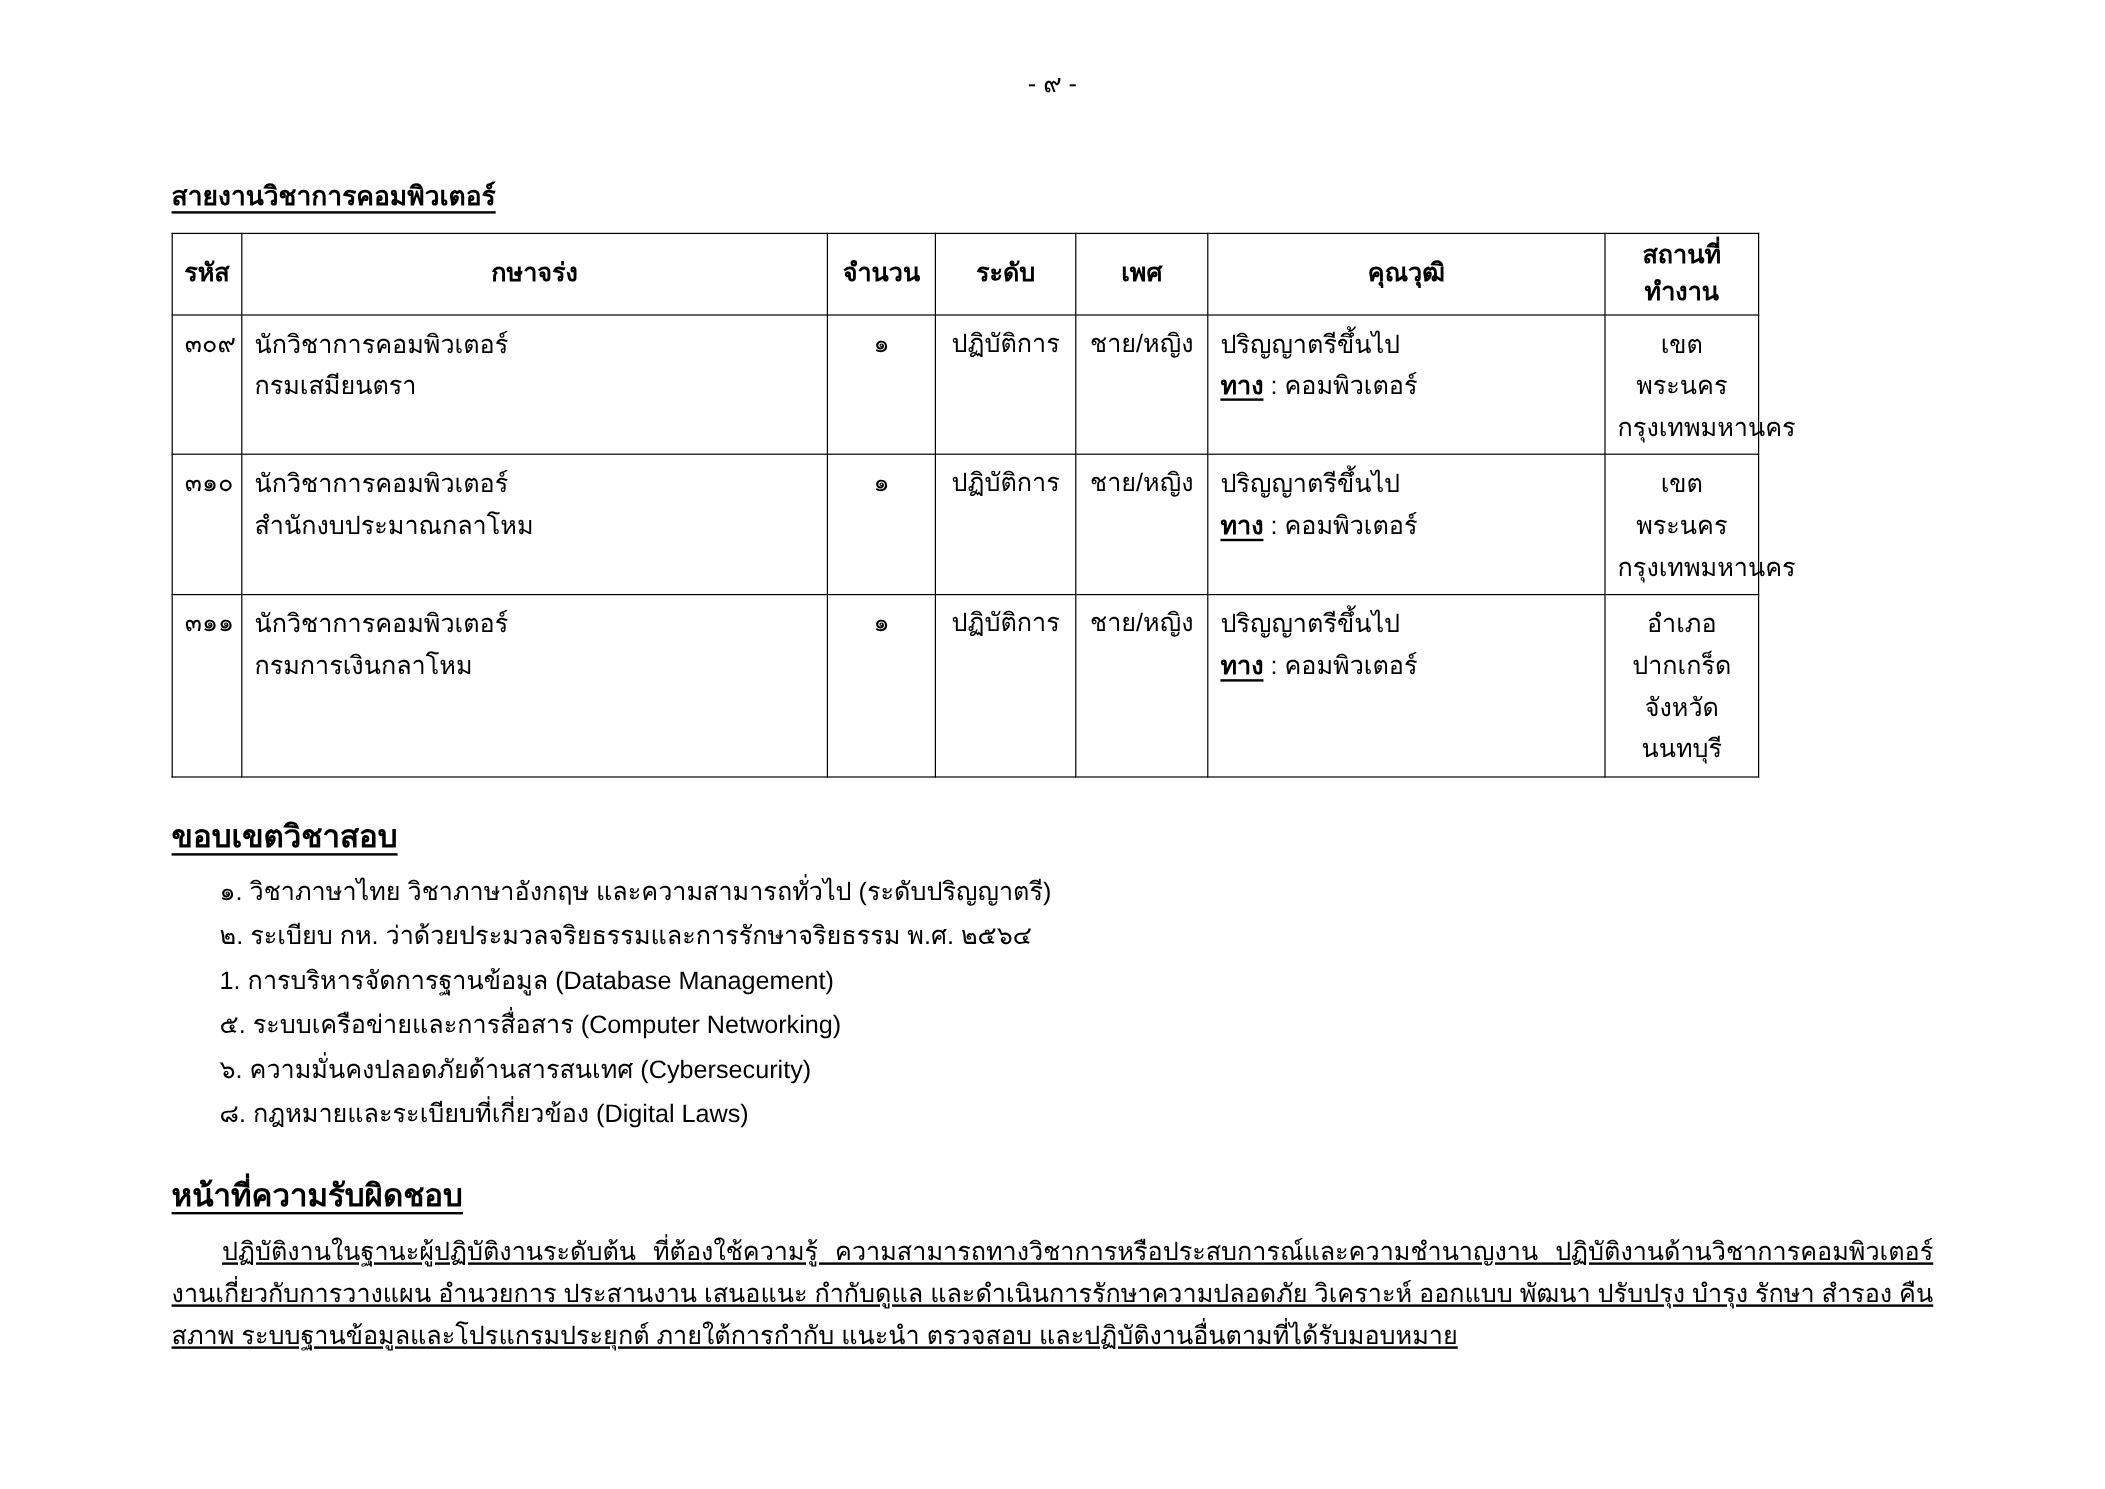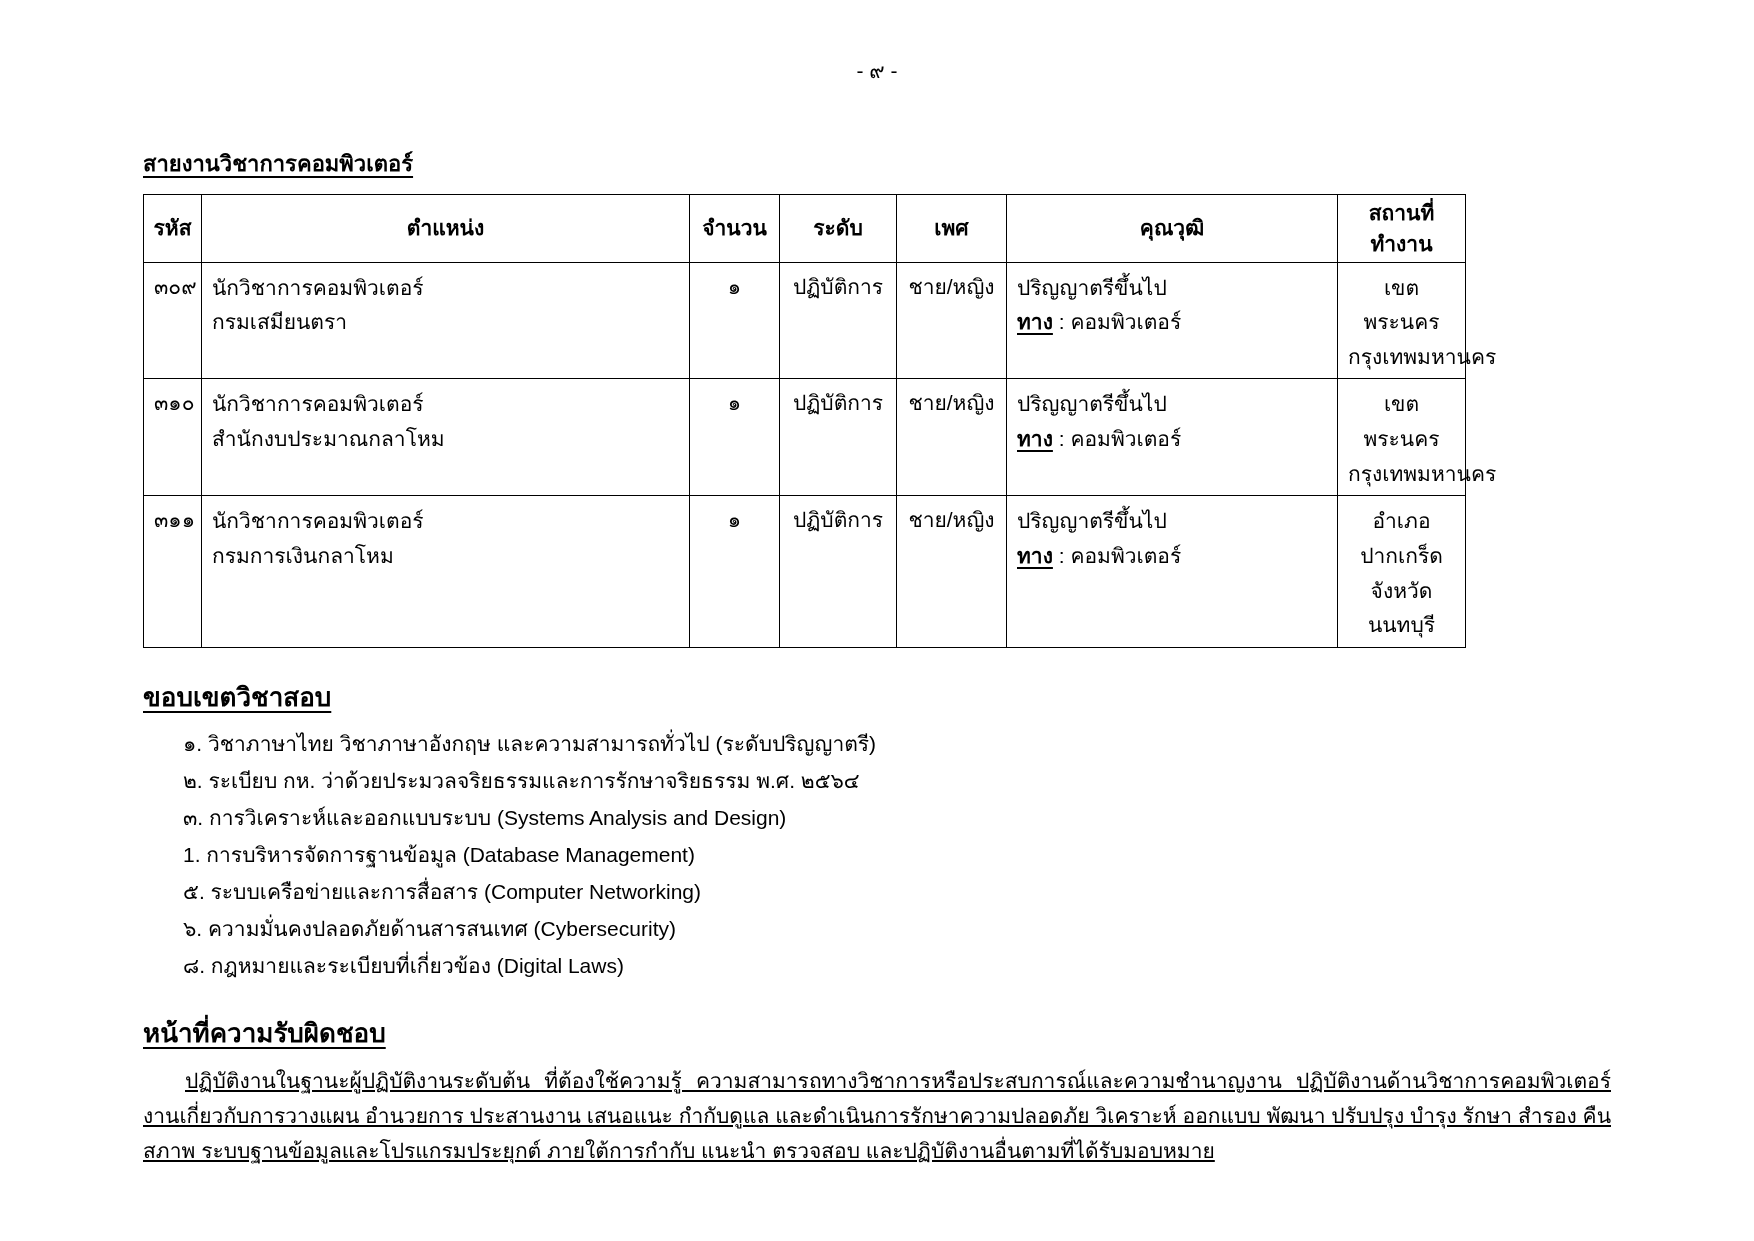--- a/index.html
+++ b/index.html
@@ -106,21 +106,21 @@
         <col style="width:488px">
         <col style="width:90px">
         <col style="width:117px">
         <col style="width:110px">
         <col style="width:331px">
         <col style="width:128px">
       </colgroup>
       <thead>
         <tr>
           <th>รหัส</th>
-          <th>ตำแหน่ง</th>
+          <th>กษาจร่ง</th>
           <th>จำนวน</th>
           <th>ระดับ</th>
           <th>เพศ</th>
           <th>คุณวุฒิ</th>
           <th>สถานที่ทำงาน</th>
         </tr>
       </thead>
       <tbody>
         <tr>
           <td class="td-center">๓๐๙</td>
@@ -177,21 +177,20 @@
           </td>
         </tr>
       </tbody>
     </table>
 
     <div class="sub-section-title">ขอบเขตวิชาสอบ</div>
 
     <div class="exam-list">
       <div class="exam-item">๑. วิชาภาษาไทย วิชาภาษาอังกฤษ และความสามารถทั่วไป (ระดับปริญญาตรี)</div>
       <div class="exam-item">๒. ระเบียบ กห. ว่าด้วยประมวลจริยธรรมและการรักษาจริยธรรม พ.ศ. ๒๕๖๔</div>
-      <div class="exam-item">๓. การวิเคราะห์และออกแบบระบบ (Systems Analysis and Design)</div>
       <div class="exam-item">1. การบริหารจัดการฐานข้อมูล (Database Management)</div>
       <div class="exam-item">๕. ระบบเครือข่ายและการสื่อสาร (Computer Networking)</div>
       <div class="exam-item">๖. ความมั่นคงปลอดภัยด้านสารสนเทศ (Cybersecurity)</div>
       <div class="exam-item">๘. กฎหมายและระเบียบที่เกี่ยวข้อง (Digital Laws)</div>
     </div>
 
     <div class="sub-section-title">หน้าที่ความรับผิดชอบ</div>
 
     <div class="duties-paragraph">ปฏิบัติงานในฐานะผู้ปฏิบัติงานระดับต้น ที่ต้องใช้ความรู้ ความสามารถทางวิชาการหรือประสบการณ์และความชำนาญงาน  ปฏิบัติงานด้านวิชาการคอมพิวเตอร์ งานเกี่ยวกับการวางแผน อำนวยการ ประสานงาน เสนอแนะ กำกับดูแล และดำเนินการรักษาความปลอดภัย วิเคราะห์ ออกแบบ พัฒนา ปรับปรุง บำรุง รักษา สำรอง คืนสภาพ ระบบฐานข้อมูลและโปรแกรมประยุกต์ ภายใต้การกำกับ แนะนำ ตรวจสอบ และปฏิบัติงานอื่นตามที่ได้รับมอบหมาย</div>
 

